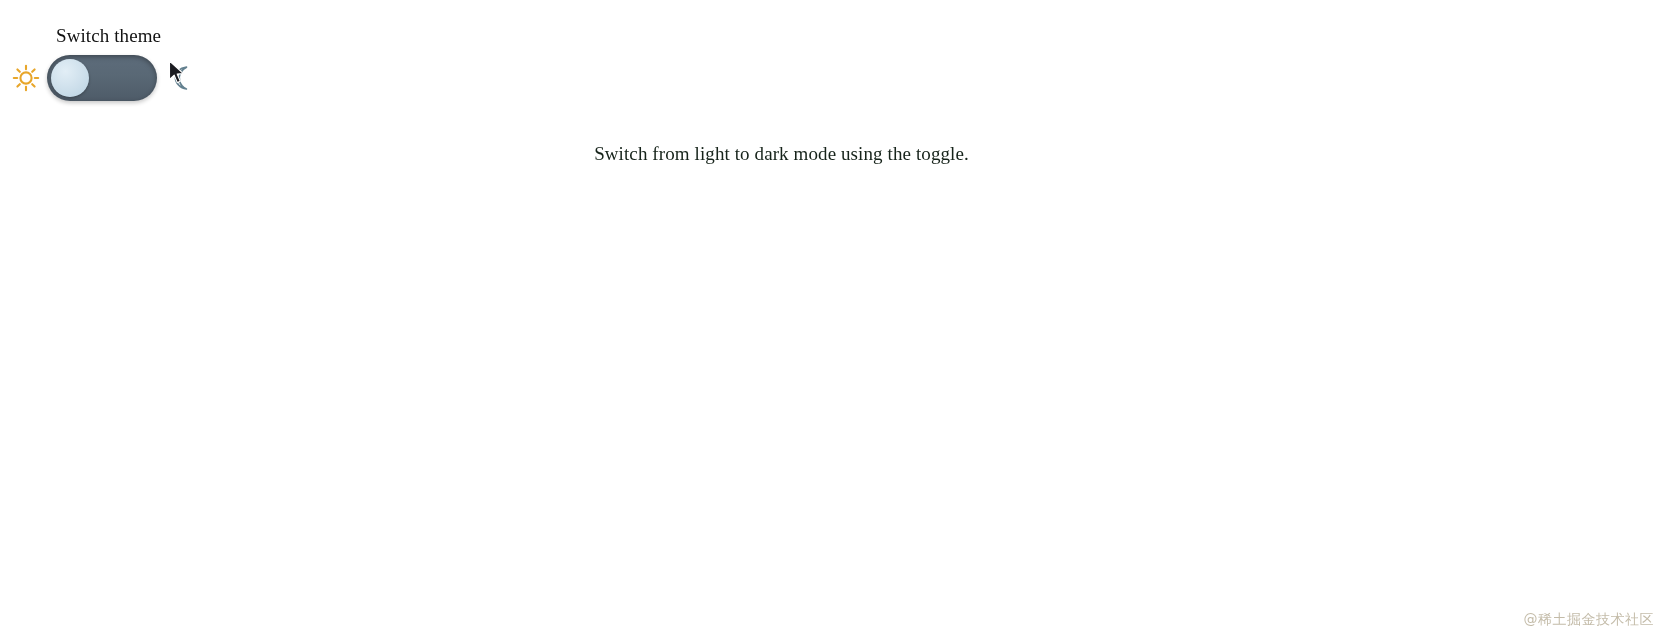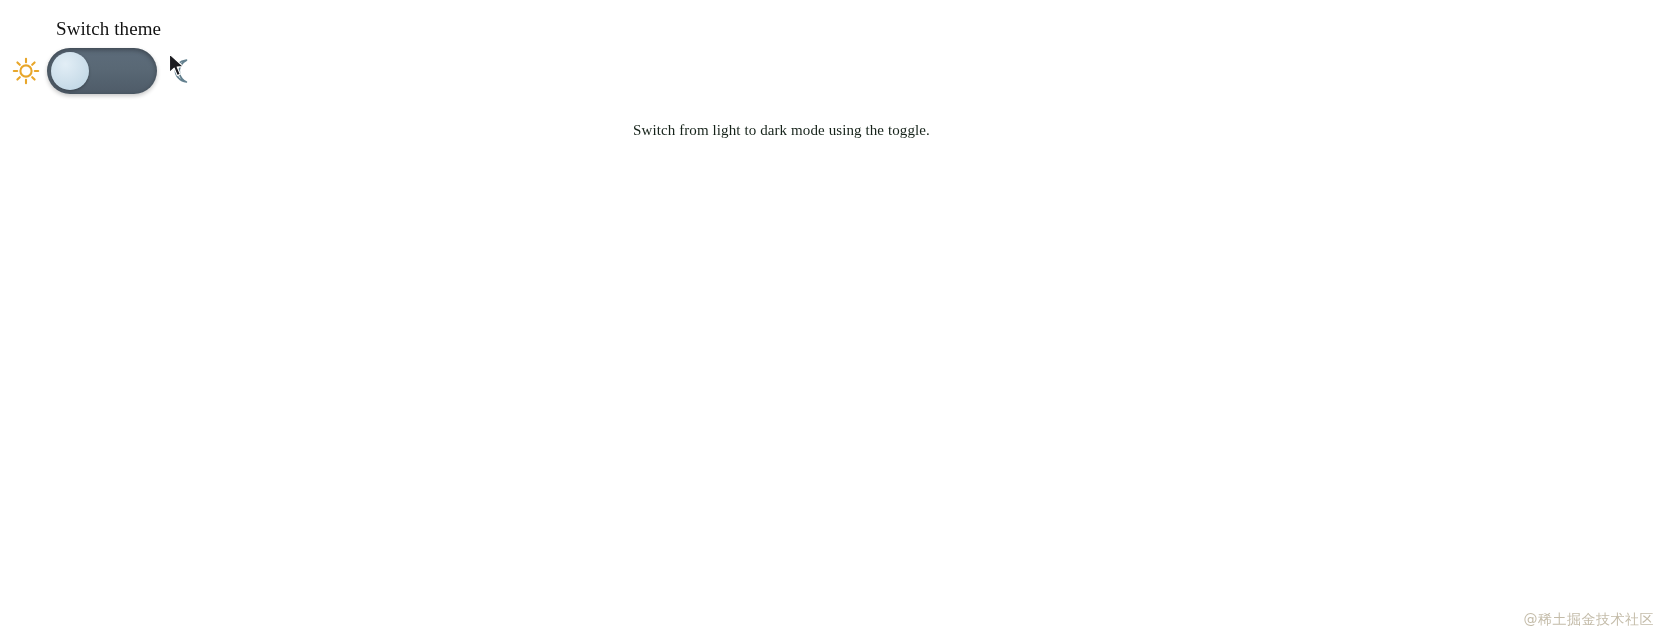--- a/index.html
+++ b/index.html
@@ -28,21 +28,21 @@
         #f0dc81 80%,
         #f4d67b 90%,
         #f6d379 100%);
     overflow: hidden;
   }
 
   
   .switch-area {
     position: absolute;
     left: 0px;
-    top: 1px;
+    top: 8px;
     width: 230px;
     height: 105px;
   }
 
   .switch-label {
     position: absolute;
     left: 56px;
     top: 16px;
     font-size: 19px;
     line-height: 24px;
@@ -124,22 +124,22 @@
     margin: 0;
     font-size: 41px;
     line-height: 52px;
     font-weight: bold;
     color: #101010;
     font-family: "Liberation Serif", "DejaVu Serif", serif;
     letter-spacing: 0.2px;
   }
 
   .hero-sub {
-    margin: 10px 0 0 0;
-    font-size: 15px;
+    margin: 34px 0 0 0;
+    font-size: 19px;
     line-height: 24px;
     color: #16231a;
     font-family: "Liberation Serif", "DejaVu Serif", serif;
     letter-spacing: 0.1px;
   }
 
   
   .watermark {
     position: absolute;
     right: 14px;

